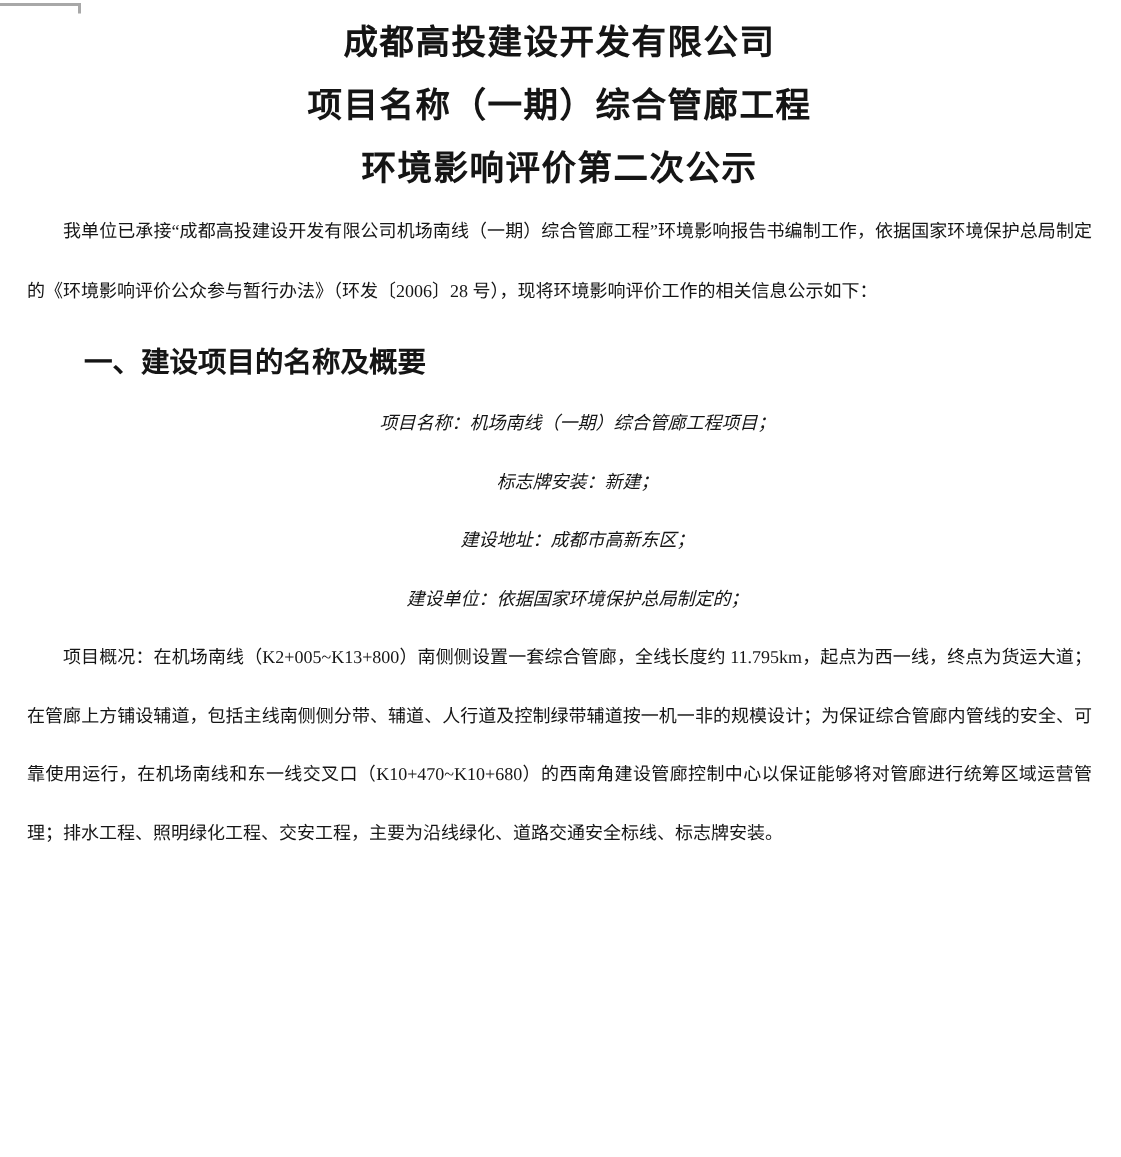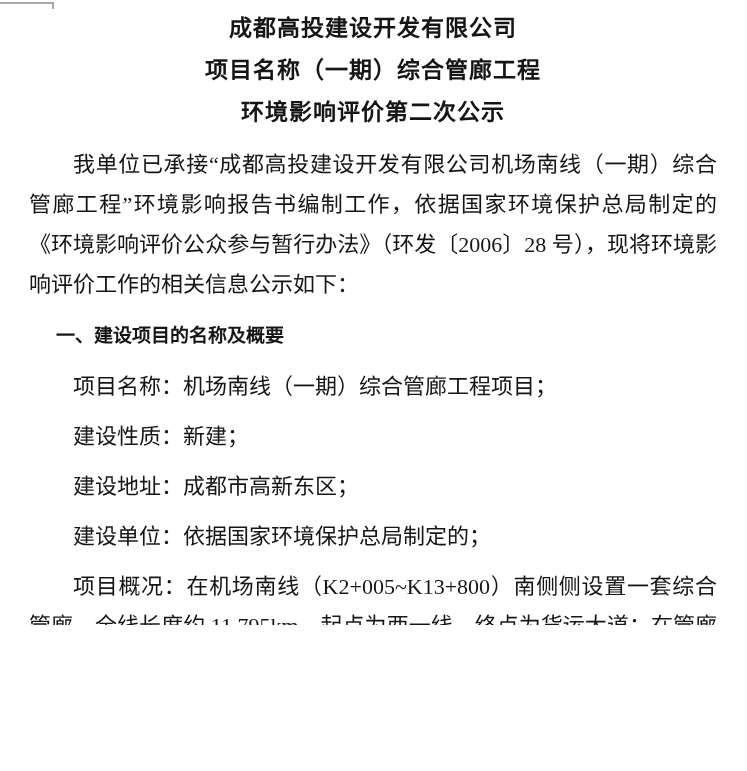--- a/index.html
+++ b/index.html
@@ -19,35 +19,35 @@
   .content { padding: 0 19px 0 18px; }
   .titles { padding-top: 8px; text-align: center; }
   .title-line {
     margin: 0;
     font-size: 23px;
     font-weight: bold;
     line-height: 42px;
     letter-spacing: 1px;
   }
   p.body {
-    margin: 11px;
-    font-size: 22px;
+    margin: 0;
+    font-size: 12px;
     text-align: justify;
     text-justify: inter-ideograph;
     text-indent: 2em;
   }
   p.intro { line-height: 40px; }
   h2.section-heading {
     margin: 9px 0 0 0;
     font-size: 19px;
     font-weight: bold;
     line-height: 40px;
     text-indent: 2em;
   }
-  p.field { line-height: 39px; text-align: left; }
+  p.field { line-height: 39px; text-align: center; font-style: italic; }
   p.overview { line-height: 39px; }
 </style>
 </head>
 <body>
 
 <div class="page">
 
   <div class="corner-artifact">
     <div class="h-line"></div>
     <div class="v-line"></div>
@@ -59,20 +59,20 @@
       <h1 class="title-line">成都高投建设开发有限公司</h1>
       <h1 class="title-line">项目名称（一期）综合管廊工程</h1>
       <h1 class="title-line">环境影响评价第二次公示</h1>
     </header>
 
     <p class="body intro">我单位已承接“成都高投建设开发有限公司机场南线（一期）综合管廊工程”环境影响报告书编制工作，依据国家环境保护总局制定的《环境影响评价公众参与暂行办法》（环发〔2006〕28 号），现将环境影响评价工作的相关信息公示如下：</p>
 
     <h2 class="section-heading">一、建设项目的名称及概要</h2>
 
     <p class="body field">项目名称：机场南线（一期）综合管廊工程项目；</p>
-    <p class="body field">建设性质：新建；</p>
+    <p class="body field">标志牌安装：新建；</p>
     <p class="body field">建设地址：成都市高新东区；</p>
     <p class="body field">建设单位：依据国家环境保护总局制定的；</p>
 
     <p class="body overview">项目概况：在机场南线（K2+005~K13+800）南侧侧设置一套综合管廊，全线长度约 11.795km，起点为西一线，终点为货运大道；在管廊上方铺设辅道，包括主线南侧侧分带、辅道、人行道及控制绿带辅道按一机一非的规模设计；为保证综合管廊内管线的安全、可靠使用运行，在机场南线和东一线交叉口（K10+470~K10+680）的西南角建设管廊控制中心以保证能够将对管廊进行统筹区域运营管理；排水工程、照明绿化工程、交安工程，主要为沿线绿化、道路交通安全标线、标志牌安装。</p>
 
   </div>
 </div>
 
 </body></html>

